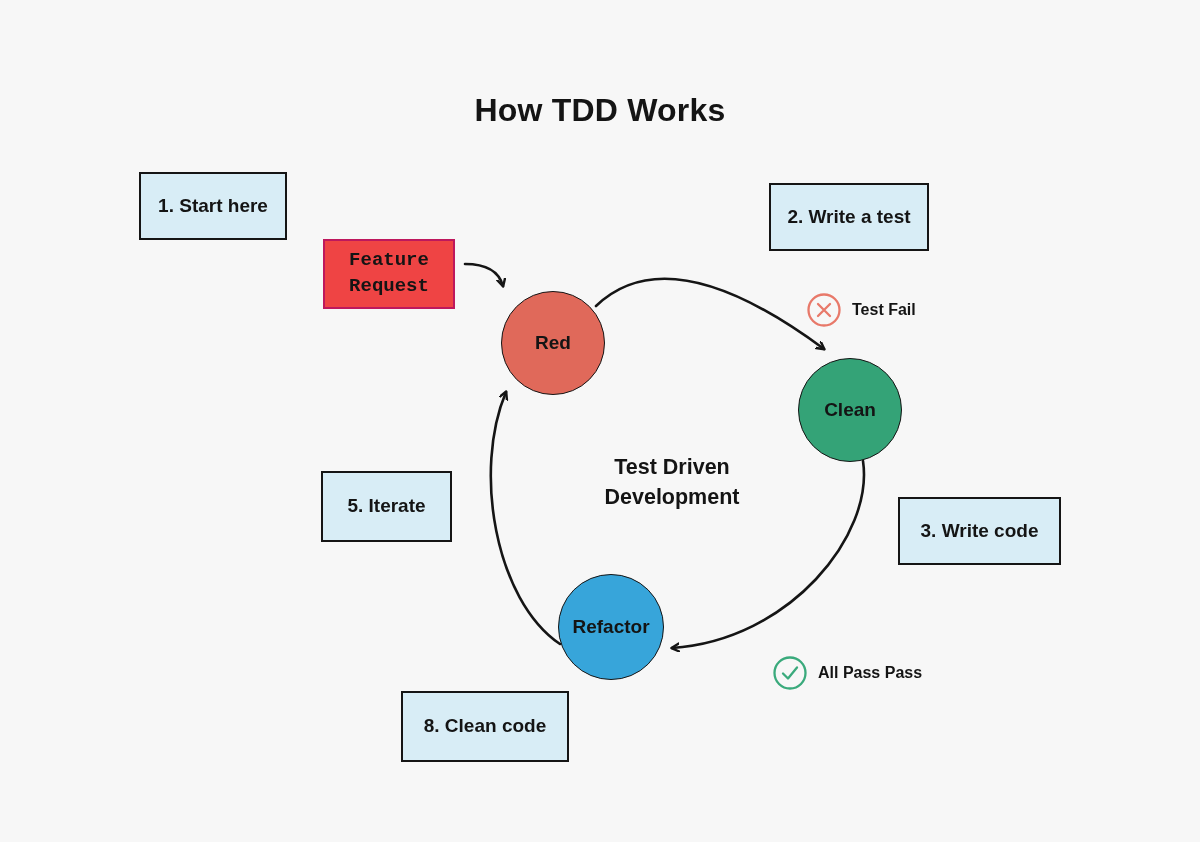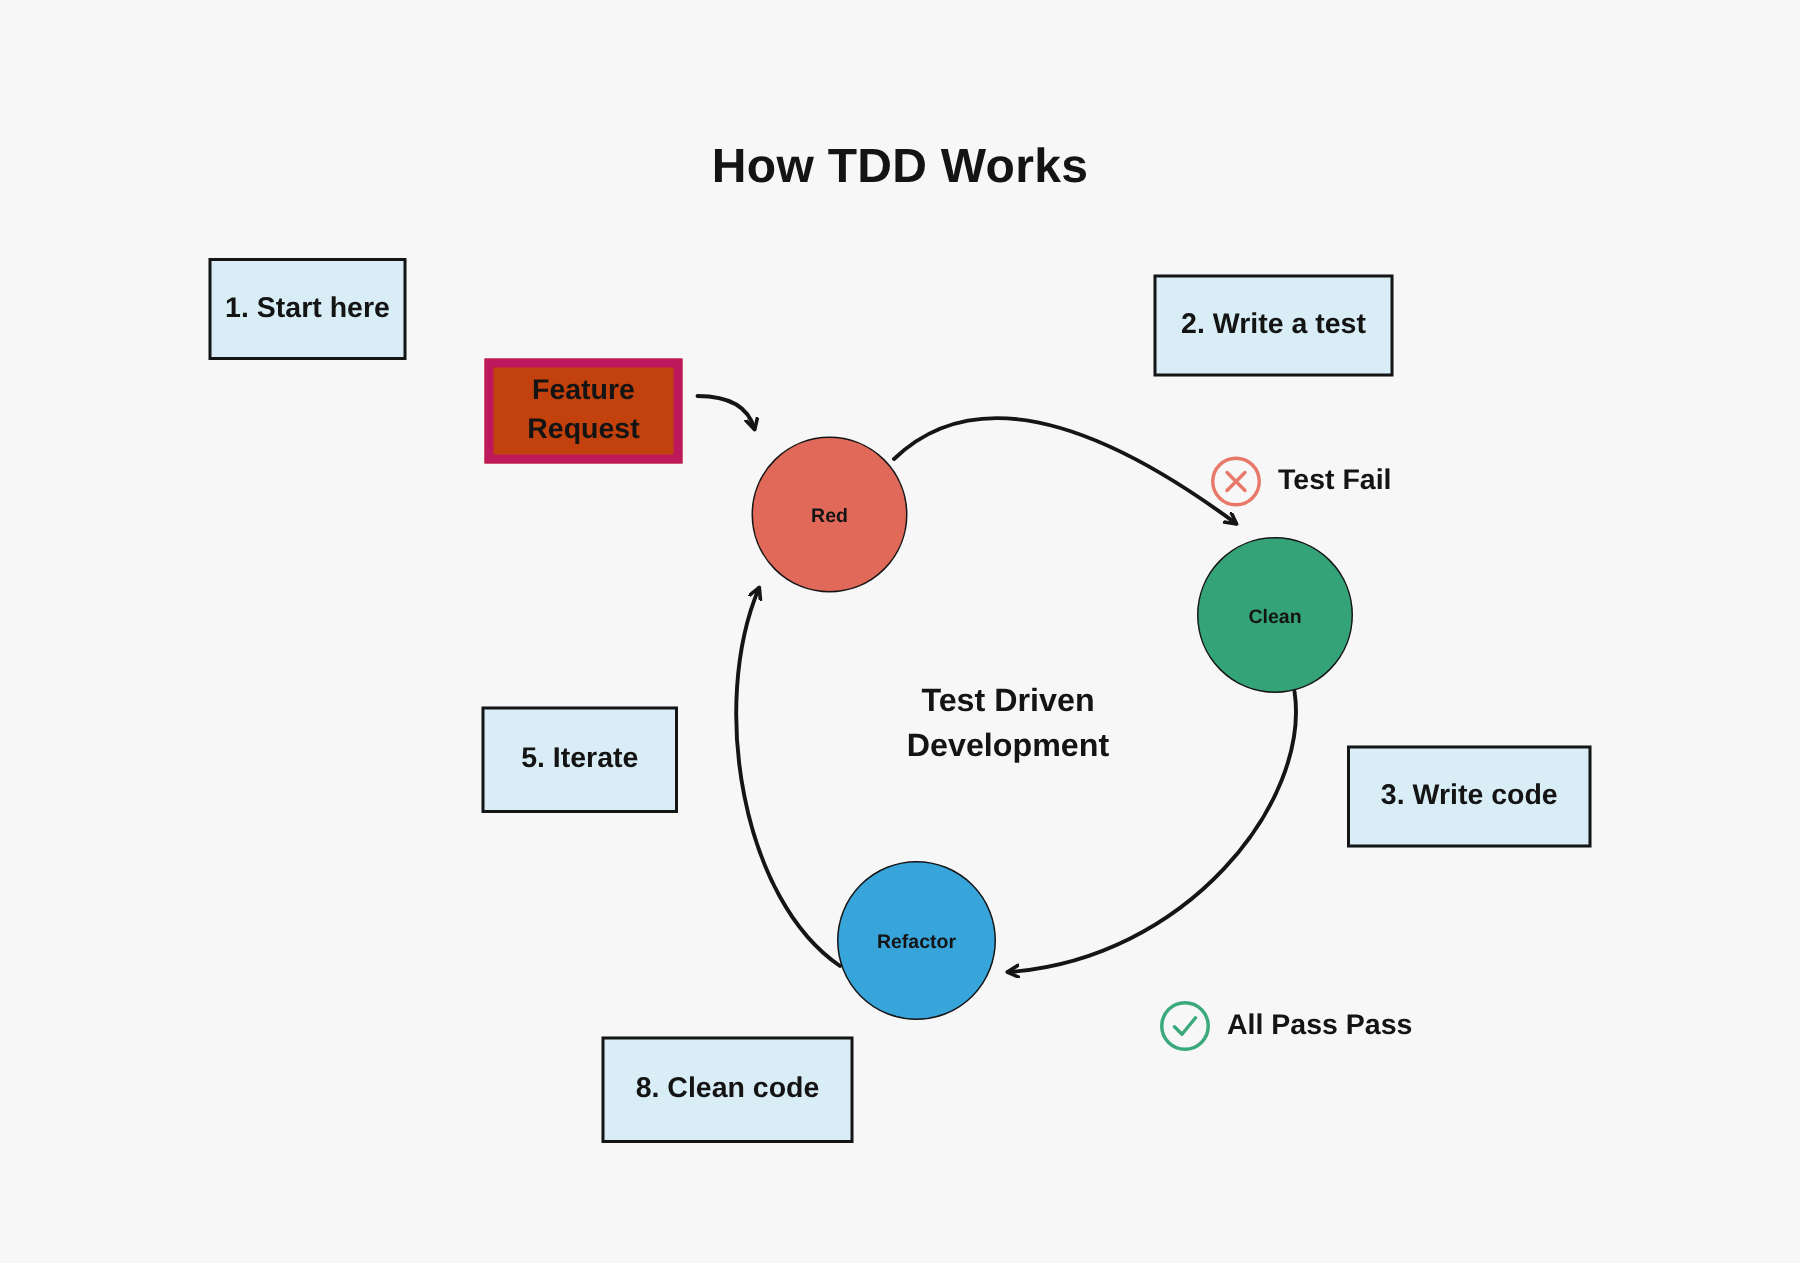--- a/index.html
+++ b/index.html
@@ -16,48 +16,49 @@
     text-align:center;font-size:32px;font-weight:700;letter-spacing:0.2px;
   }
   .stepbox{
     position:absolute;
     background:#d8edf6;
     border:2px solid #151515;
     display:flex;align-items:center;justify-content:center;
     font-size:19px;font-weight:700;text-align:center;line-height:1.3;
     box-sizing:border-box;
   }
-  .box-step1{left:139px;top:172px;width:132px;height:68px;justify-content:center;}
+  .box-step1{left:139px;top:172px;width:148px;height:68px;justify-content:center;}
   .box-step2{left:769px;top:183px;width:160px;height:68px;justify-content:center;}
   .box-step3{left:898px;top:497px;width:163px;height:68px;}
   .box-step4{left:401px;top:691px;width:168px;height:71px;}
   .box-step5{left:321px;top:471px;width:131px;height:71px;}
   .featurebox{
     position:absolute;left:323px;top:239px;width:132px;height:70px;
-    background:#c2410c;border:6px solid #be185d;box-sizing:border-box;
+    background:#ef4444;border:2px solid #be185d;box-sizing:border-box;
     display:flex;align-items:center;justify-content:center;
     font-size:19px;font-weight:700;text-align:center;line-height:1.35;
     padding:0 18px;
+    font-family:Liberation Mono, monospace;
   }
   .node{
     position:absolute;border-radius:50%;
     border:1.6px solid #151515;box-sizing:border-box;
     display:flex;align-items:center;justify-content:center;
-    font-size:13px;font-weight:700;
+    font-size:19px;font-weight:700;
   }
   .node-red{left:501px;top:291px;width:104px;height:104px;background:#e0695a;}
   .node-green{left:798px;top:358px;width:104px;height:104px;background:#34a377;}
   .node-refactor{left:558px;top:574px;width:106px;height:106px;background:#37a5da;}
   .center-label{
     position:absolute;left:572px;top:432px;width:200px;
     text-align:center;font-size:21.5px;font-weight:700;line-height:1.4;margin-top:20px;
   }
   .annotation{
     position:absolute;display:flex;align-items:center;gap:10px;
-    font-size:19px;font-weight:700;margin-top:11px;
+    font-size:16px;font-weight:700;
   }
   .anno-fail{left:806px;top:292px;}
   .anno-pass{left:772px;top:655px;}
   .anno-icon{display:block;flex:0 0 auto;}
   .arrows{position:absolute;left:0;top:0;pointer-events:none;}
 </style>
 </head>
 <body>
 
 <div class="canvas">

